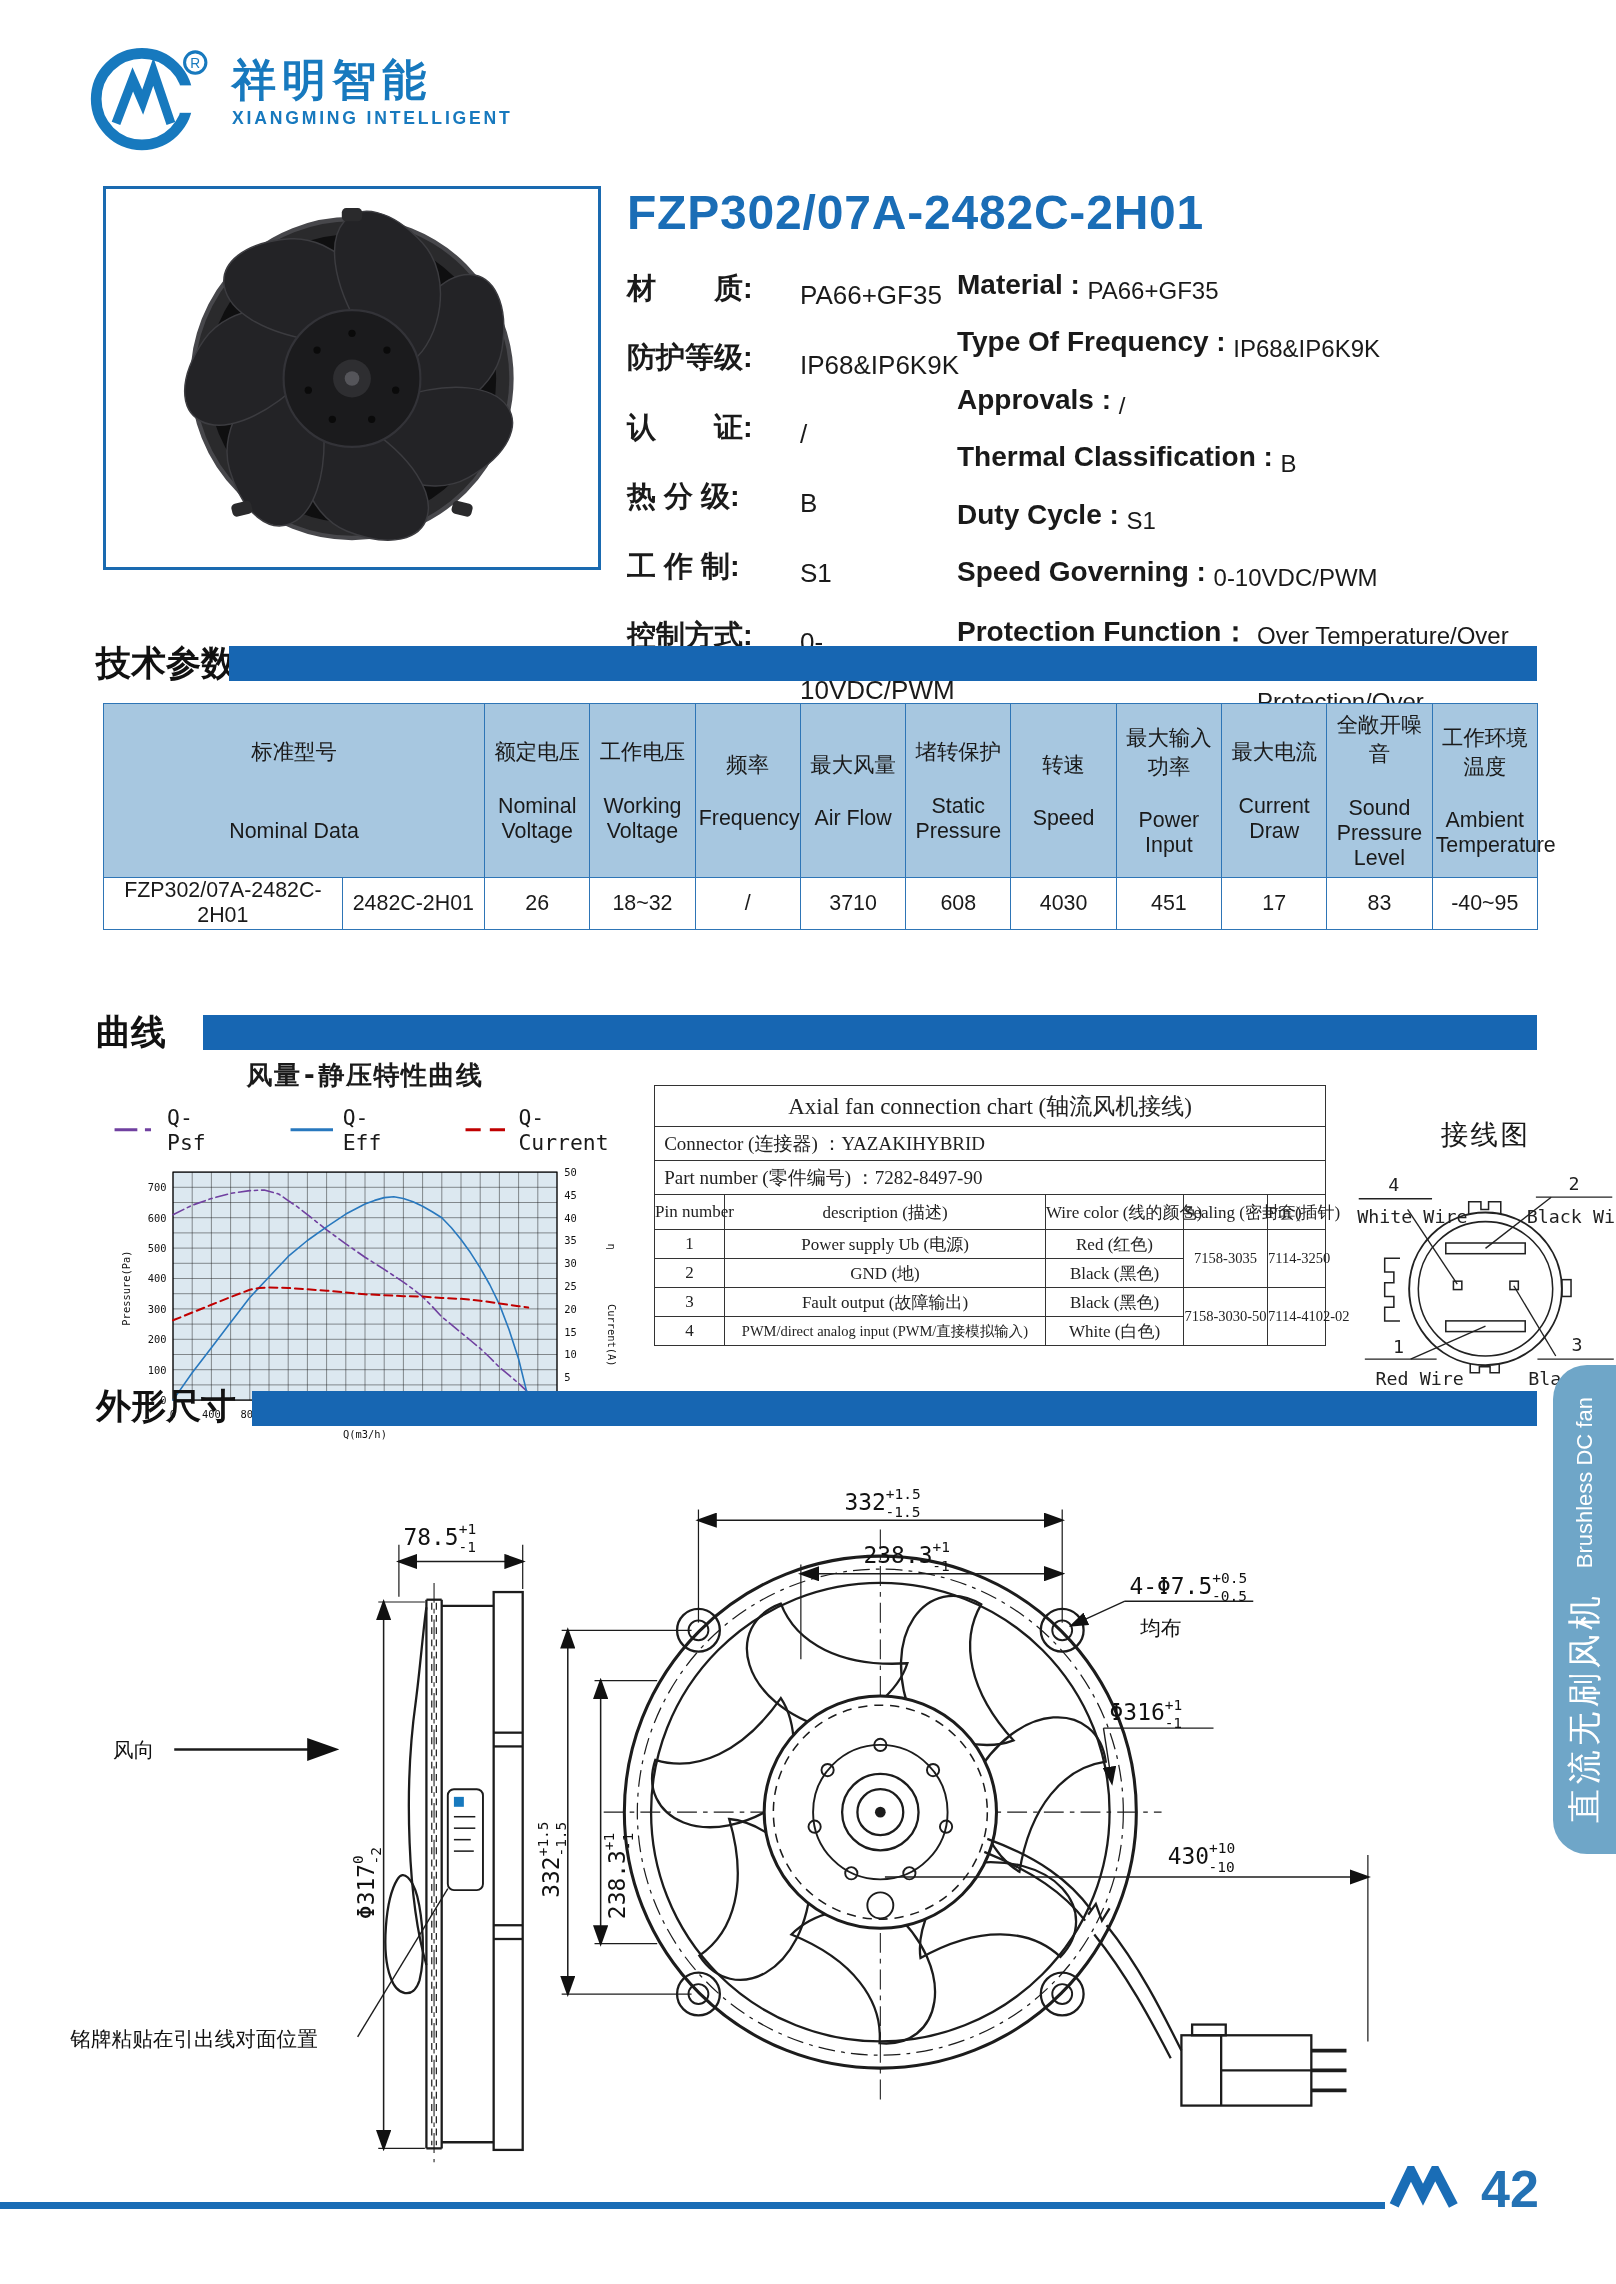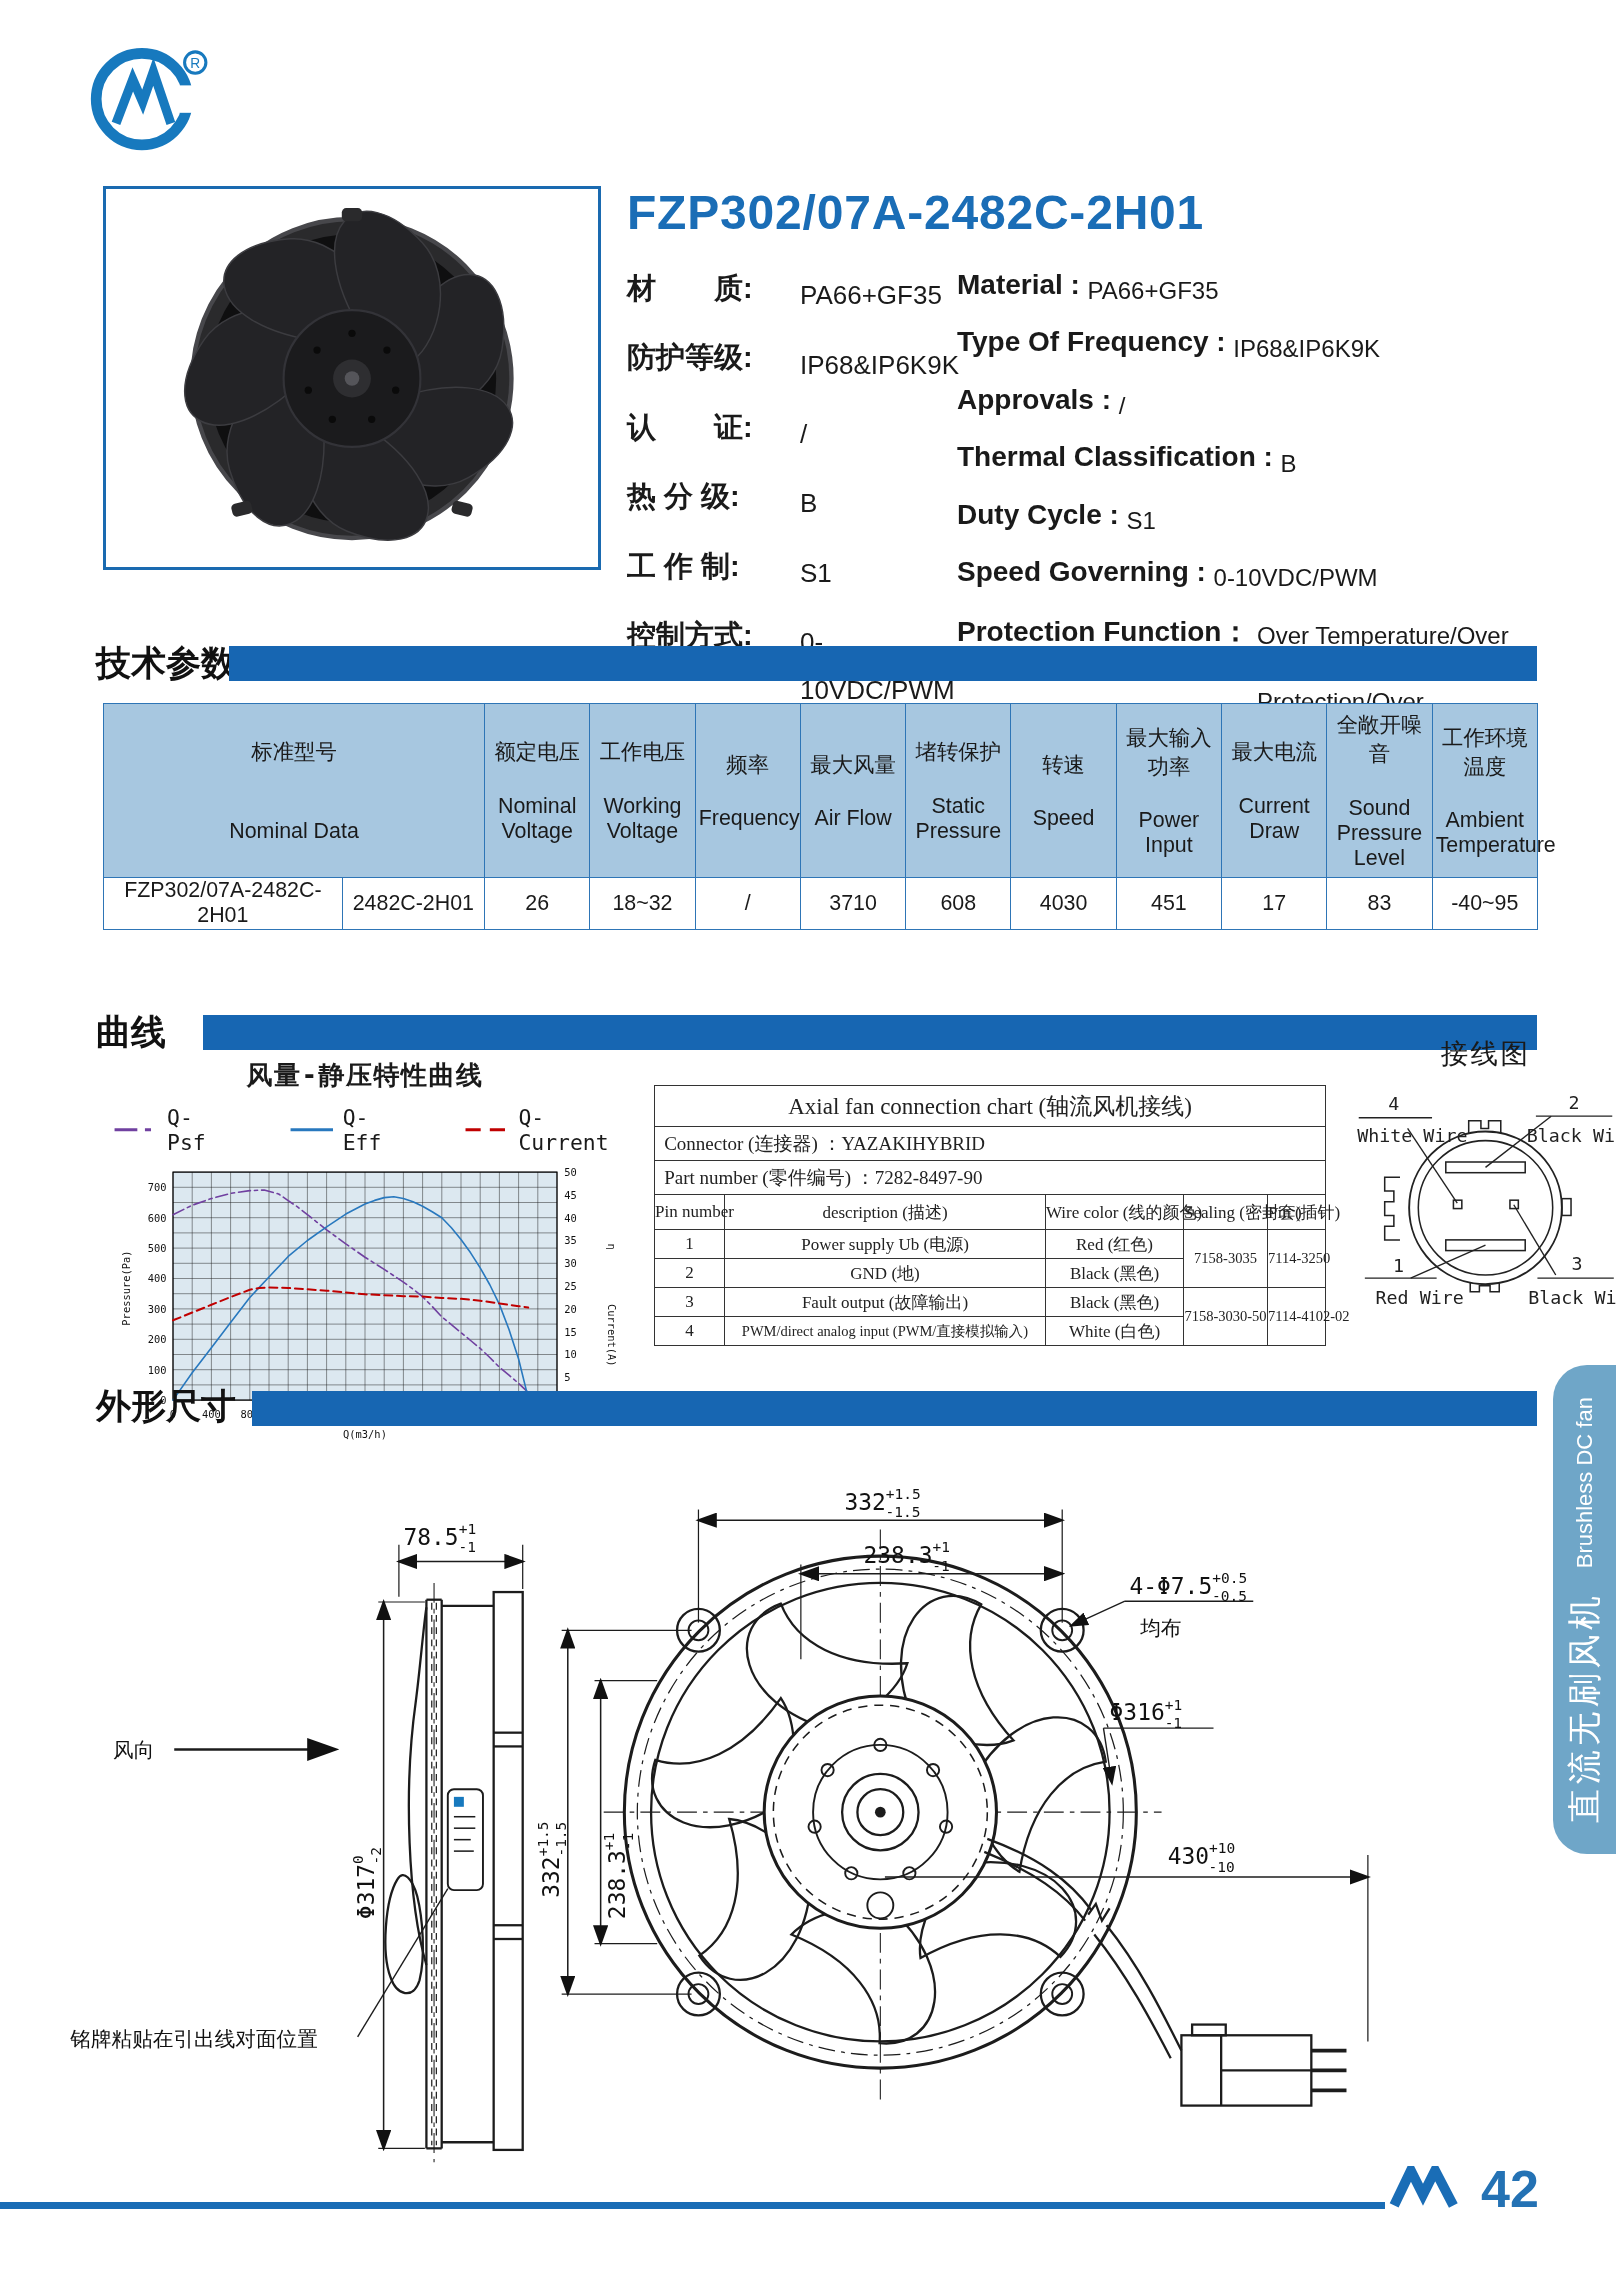--- a/index.html
+++ b/index.html
@@ -56,21 +56,21 @@
   table.conn { left:654px; top:1085px; width:671px; position:absolute; border-collapse:collapse;
                font-family:Liberation Serif, serif; font-size:17px; color:#222; table-layout:fixed;padding-left:28px; }
   table.conn td { border:1.5px solid #333; text-align:center; vertical-align:middle; white-space:nowrap; overflow:visible; }
   table.conn .t-title { font-size:23px; height:41px; }
   table.conn .t-line { text-align:left; padding-left:9.2px; height:34px; font-size:19px; }
   table.conn .t-head td { height:35px; font-size:17px; }
   table.conn .t-row td { height:29px; }
   table.conn .small { font-size:14.5px; }
 
   
-  .wiring { left:1354px; top:1036px; width:263px; }
+  .wiring { left:1354px; top:1117px; width:263px; }
   .wiring-title { text-align:center; font-size:27.5px; font-family:"DejaVu Sans Mono", monospace; letter-spacing:2.3px; }
   .wire-lab { font:24px "DejaVu Sans Mono", monospace; fill:#222; }
 
   
   .dim { font:30px "DejaVu Sans Mono", monospace; fill:#111; }
   .dim .tol { font-size:19px; }
   .dimnote { font:27px "DejaVu Sans Mono", monospace; fill:#111; }
   .cad { stroke:#1c1c1c; fill:none; }
 
   
@@ -89,20 +89,24 @@
 <body>
 
 <div class="abs logo">
   <svg width="128" height="116" viewBox="0 0 168 152">
     <circle cx="76" cy="84" r="60" fill="none" stroke="#1779be" stroke-width="14"></circle>
     <rect x="126" y="66" width="22" height="36" fill="#ffffff"></rect>
     <polyline points="42,116 64,58 77,88 91,48 114,116" fill="none" stroke="#1779be" stroke-width="12" stroke-linejoin="miter"></polyline>
     <circle cx="146" cy="36" r="14" fill="none" stroke="#1779be" stroke-width="4"></circle>
     <text x="146" y="43" text-anchor="middle" font-size="18" fill="#1779be" font-family="Liberation Sans, sans-serif">R</text>
   </svg>
+  <div class="logo-text">
+    <div class="cn">祥明智能</div>
+    <div class="en">XIANGMING INTELLIGENT</div>
+  </div>
 </div>
 
 <div class="abs photo-box">
   <svg width="466" height="359" viewBox="0 0 640 480">
     <g transform="translate(320,240)">
       <circle r="220" fill="#2a2a2c"></circle>
       <circle r="219" fill="none" stroke="#47474b" stroke-width="6"></circle>
       <circle r="198" fill="#0f0f10"></circle>
       <g fill="#232326" stroke="#3c3c40" stroke-width="2">
         <path id="pblade" d="M 58 -28 C 118 -190 226 -168 206 -40 C 196 22 118 62 70 50 C 54 20 50 -4 58 -28 Z"></path>

